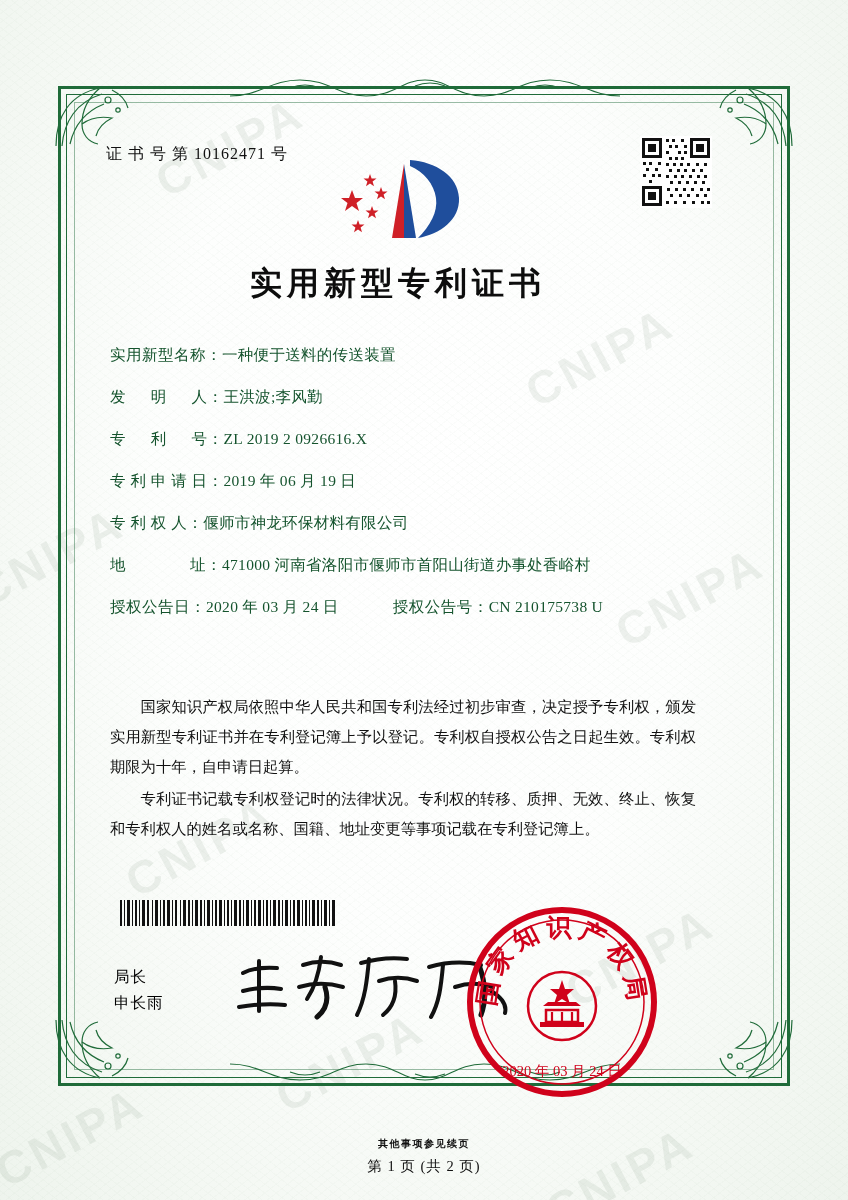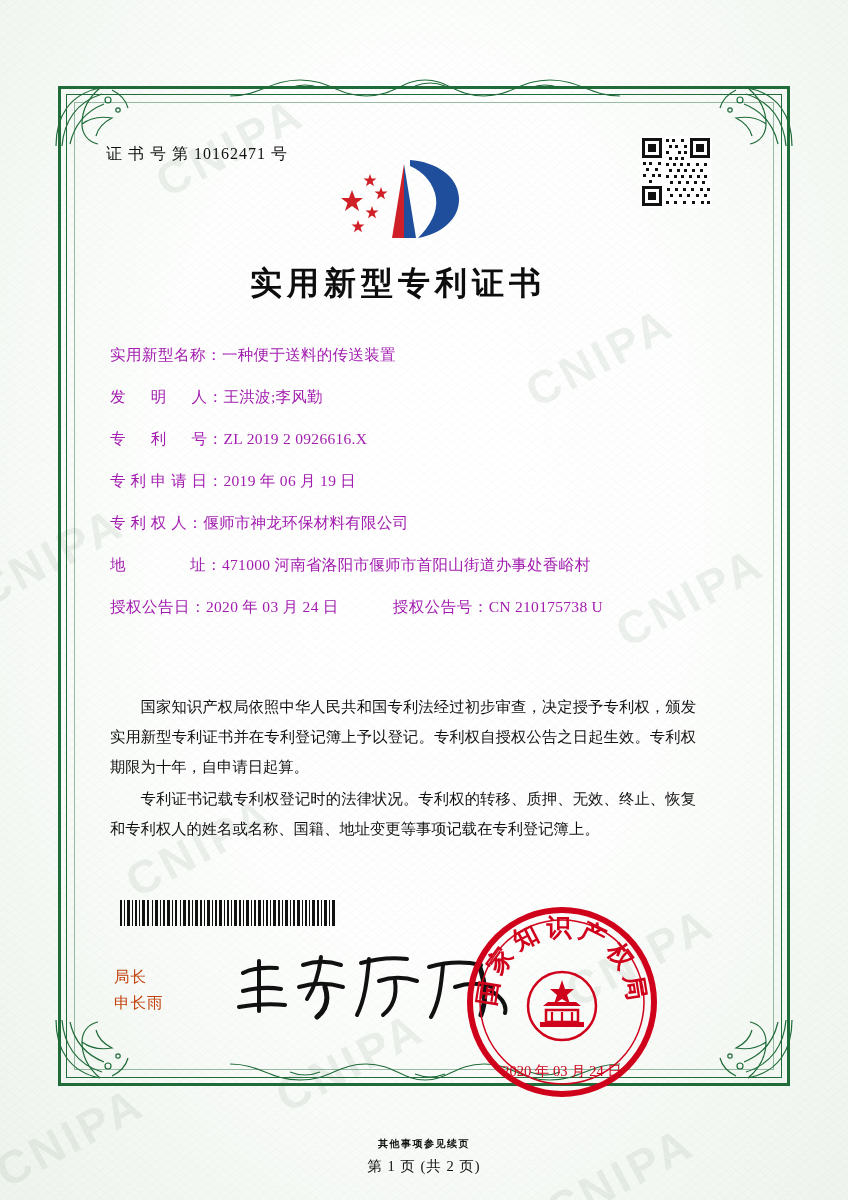--- a/index.html
+++ b/index.html
@@ -160,21 +160,21 @@
     position: absolute;
     left: 36px;
     top: 243px;
     right: 24px;
   }
   .field-row {
     display: flex;
     align-items: baseline;
     margin-bottom: 21px;
     font-size: 15.5px;
-    color: #a21caf;
+    color: #14532d;
   }
   .field-label {
     white-space: pre;
     letter-spacing: .5px;
   }
   .field-value {
     letter-spacing: .3px;
   }
   .field-row.two-col { justify-content: flex-start; }
   .spacer-col { width: 54px; }
@@ -199,21 +199,21 @@
     height: 26px;
   }
   .barcode svg { display:block; width:100%; height:100%; }
 
   .signature-block {
     position: absolute;
     left: 40px;
     top: 862px;
     font-size: 15.5px;
     line-height: 26px;
-    color: #c2410c;
+    color: #000000;
     letter-spacing: 1px;
   }
   .handwriting {
     position: absolute;
     left: 155px;
     top: 845px;
     width: 300px;
     height: 80px;
     color: #111;
   }

